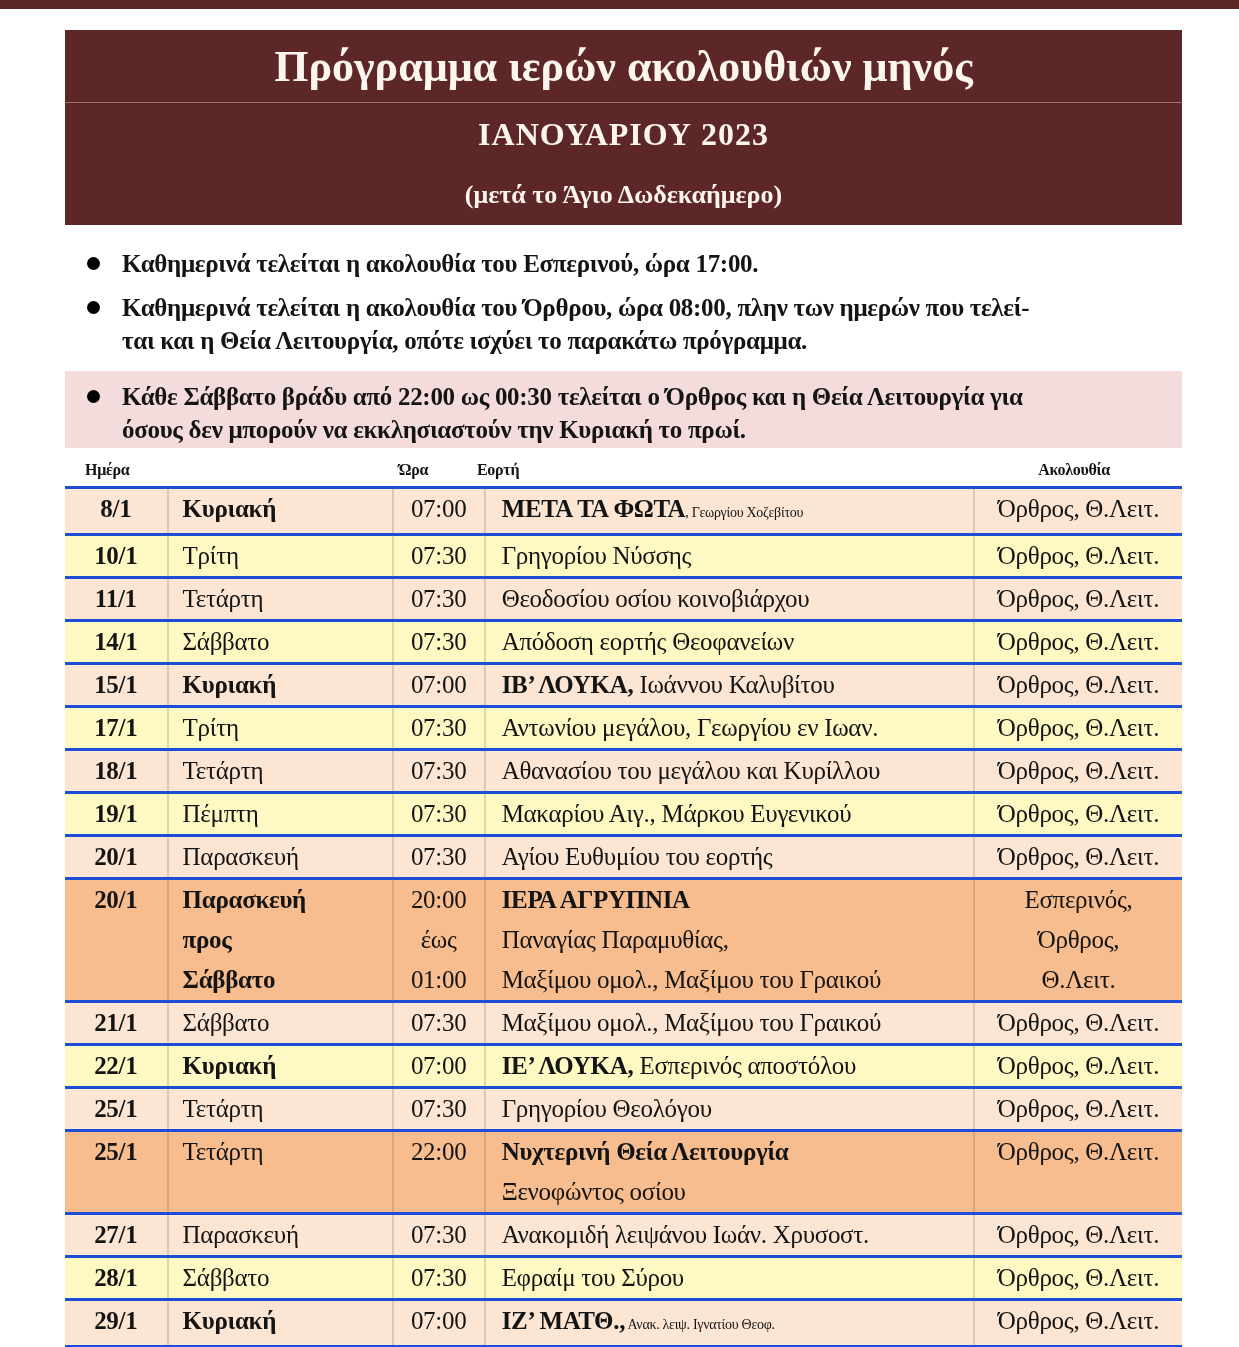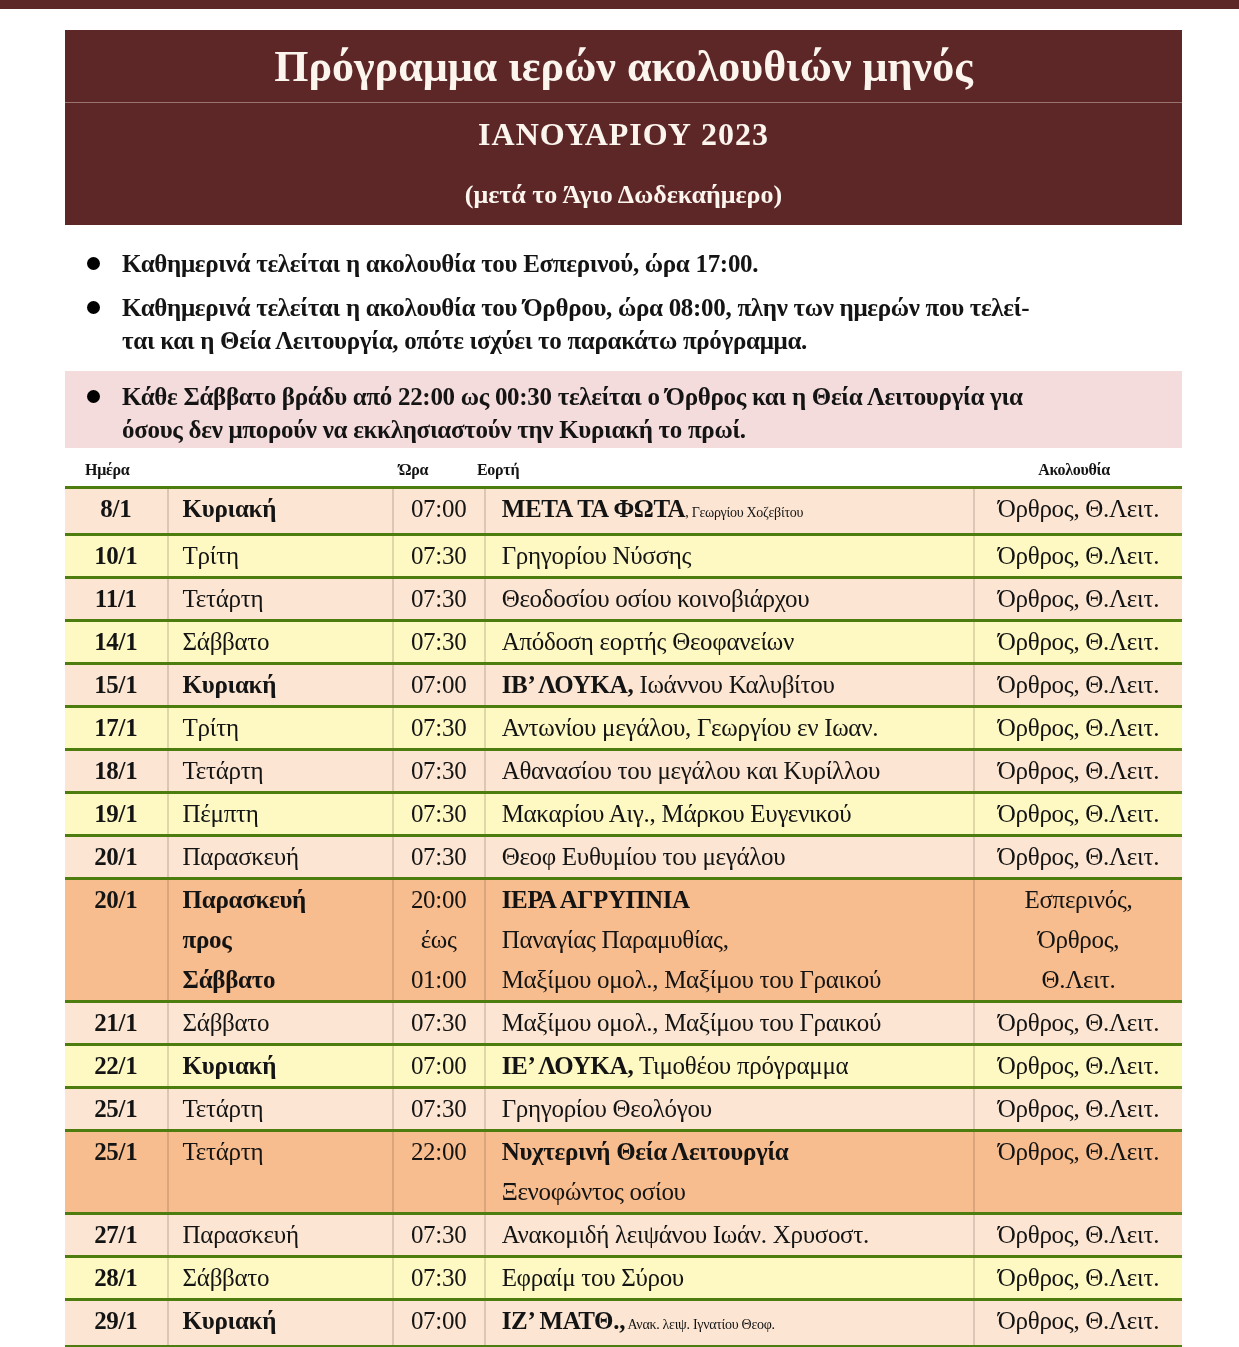--- a/index.html
+++ b/index.html
@@ -49,21 +49,21 @@
     display:flex;align-items:flex-end;font-weight:bold;font-size:16px;
     padding:5px 0 7px;
   }
   .th{letter-spacing:-0.3px;}
   .th-day{width:301px;padding-left:20px;text-align:left;}
   .th-time{width:95px;text-align:center;}
   .th-feast{width:505px;padding-left:16px;text-align:left;}
   .th-service{width:216px;text-align:center;}
 
   .row{
-    display:flex;border-top:3px solid #4d7c0f;
+    display:flex;border-top:3px solid #1d4ed8;
     font-size:25px;line-height:40px;letter-spacing:-0.3px;
   }
   .row.peach{background:var(--peach);}
   .row.white{background:#fef9c3;font-family:Liberation Serif, serif;}
   .row.orange{background:var(--orange);}
   .cell{overflow:hidden;}
   .cell div{white-space:nowrap;}
   .c-date{width:105px;text-align:center;font-weight:bold;}
   .c-day{width:232px;padding-left:14px;}
   .c-day.bold{font-weight:bold;}
@@ -241,21 +241,21 @@
         </div>
         <div class="row peach">
           <div class="cell c-date">20/1</div>
           <div class="cell c-day">
             <div>Παρασκευή</div>
           </div>
           <div class="cell c-time">
             <div>07:30</div>
           </div>
           <div class="cell c-feast">
-            <div><span>Θεοφ Ευθυμίου του μεγάλου</span></div>
+            <div><span>Αγίου Ευθυμίου του εορτής</span></div>
           </div>
           <div class="cell c-serv">
             <div>Όρθρος, Θ.Λειτ.</div>
           </div>
         </div>
         <div class="row orange">
           <div class="cell c-date">20/1</div>
           <div class="cell c-day bold">
             <div>Παρασκευή</div>
             <div>προς</div>
@@ -294,21 +294,21 @@
         </div>
         <div class="row white">
           <div class="cell c-date">22/1</div>
           <div class="cell c-day bold">
             <div>Κυριακή</div>
           </div>
           <div class="cell c-time">
             <div>07:00</div>
           </div>
           <div class="cell c-feast">
-            <div><span class="fb">ΙΕ’ ΛΟΥΚΑ,</span><span> Τιμοθέου πρόγραμμα</span></div>
+            <div><span class="fb">ΙΕ’ ΛΟΥΚΑ,</span><span> Εσπερινός αποστόλου</span></div>
           </div>
           <div class="cell c-serv">
             <div>Όρθρος, Θ.Λειτ.</div>
           </div>
         </div>
         <div class="row peach">
           <div class="cell c-date">25/1</div>
           <div class="cell c-day">
             <div>Τετάρτη</div>
           </div>

